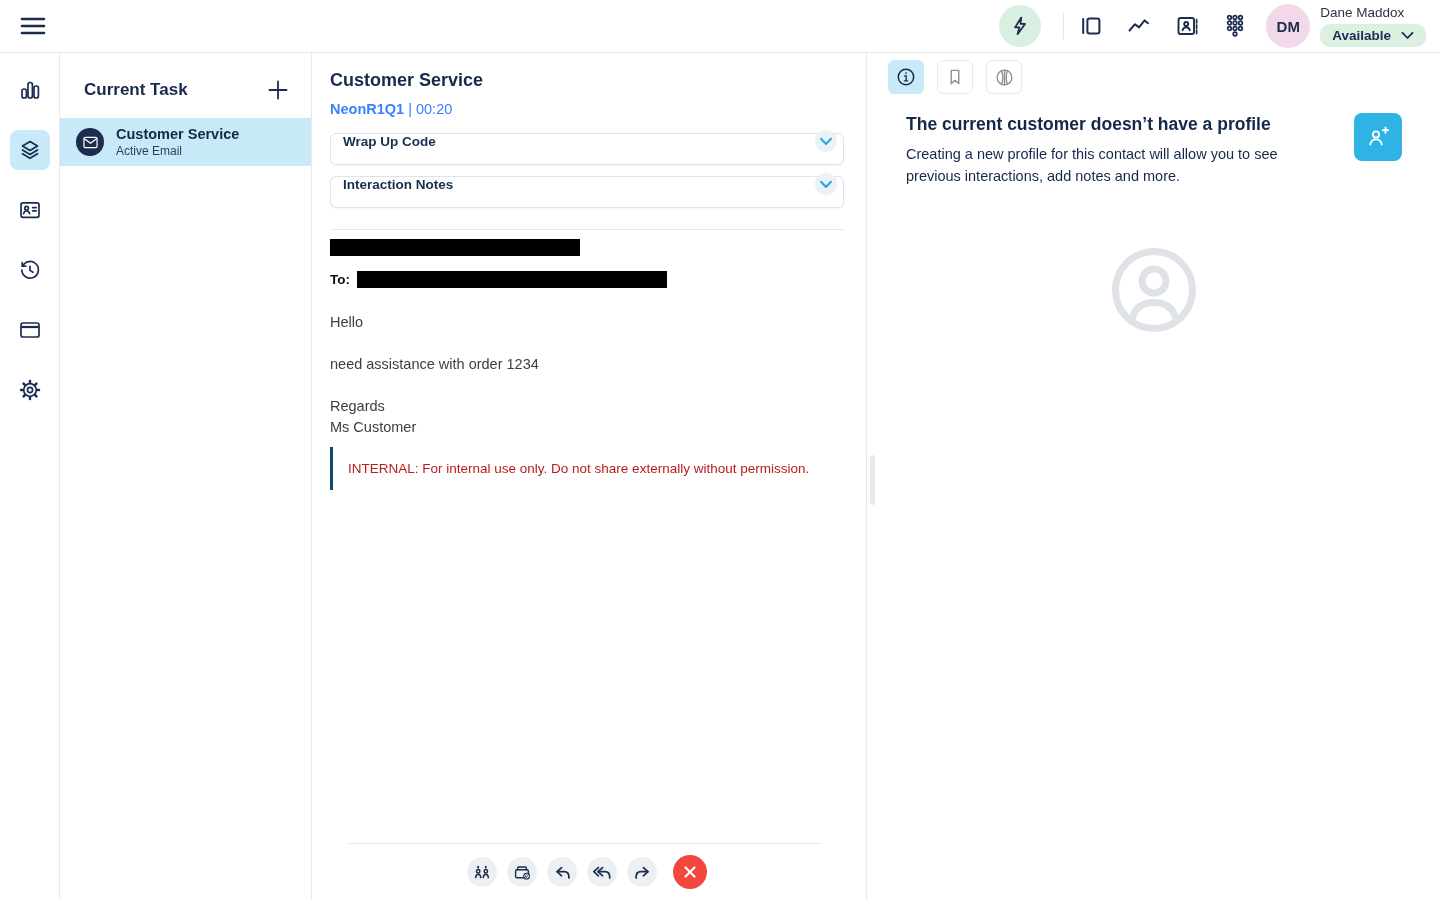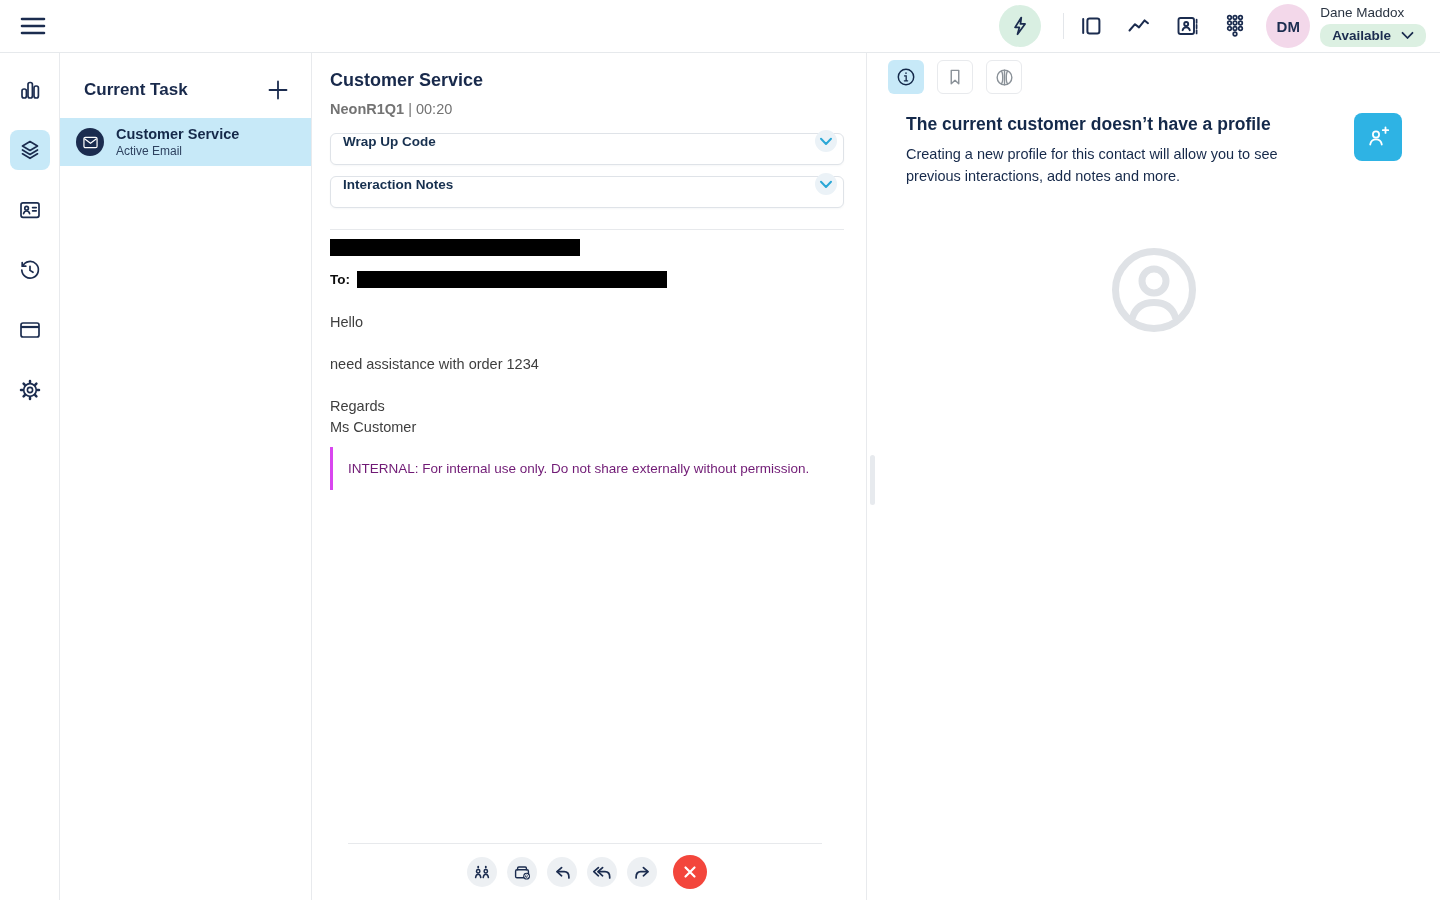--- a/index.html
+++ b/index.html
@@ -40,38 +40,38 @@
   .plus-btn { width:26px; height:26px; display:flex; align-items:center; justify-content:center; color:#1B2C4F; cursor:pointer; background:none; border:none; }
   .task-item { margin-top:15px; background:#C7E9F8; display:flex; align-items:center; gap:12px; padding:10px 12px 10px 16px; height:48px; cursor:pointer; }
   .task-badge { width:28px; height:28px; flex:none; border-radius:50%; background:#1B2C4F; color:#fff; display:flex; align-items:center; justify-content:center; }
   .task-item-title { font-size:14.5px; font-weight:700; color:#15294A; }
   .task-item-sub { font-size:12px; color:#2E4260; margin-top:2px; }
 
   
   .middle { width:555px; flex:none; border-right:1px solid #E8EAED; display:flex; flex-direction:column; min-height:0; position:relative; }
   .middle-scroll { flex:1; padding:0 22px 0 18px; display:flex; flex-direction:column; min-height:0; }
   .int-title { margin-top:17px; font-size:18px; font-weight:700; color:#18294B; }
-  .int-sub { margin-top:10px; font-size:14.5px; color:#737373; }
+  .int-sub { margin-top:10px; font-size:14.5px; color:#3b82f6; }
   .int-sub b { font-weight:700; }
   .accordion { height:32px; border:1px solid #DFE3E8; border-radius:6px; background:#fff;
                display:flex; align-items:center; justify-content:space-between; padding:0 6px 16px 12px; cursor:pointer;
                box-shadow:0 1px 2px rgba(20,40,70,.04); }
   .accordion.first { margin-top:16px; }
   .accordion.second { margin-top:11px; }
   .accordion-label { font-size:13.5px; font-weight:700; color:#17304F; }
   .chev-wrap { width:22px; height:22px; border-radius:50%; background:#EBF2F7; display:flex; align-items:center; justify-content:center; color:#2BA7D6; }
   .email-sep { border-top:1px solid #E7E9EC; margin-top:21px; }
   .redact-a { width:250px; height:17px; background:#000; margin-top:9px; }
   .to-row { margin-top:15px; display:flex; align-items:center; gap:7px; }
   .to-label { font-size:13.5px; font-weight:700; color:#0d0d0d; }
   .redact-b { width:310px; height:17px; background:#000; }
   .email-text { font-size:14.5px; color:#3E3E3E; line-height:21px; }
   .mt-hello { margin-top:24px; }
   .gap-line { height:21px; }
-  .internal-quote { margin-top:9px; border-left:3px solid #d946ef; padding:14px 0 14px 15px; font-size:13.5px; color:#701a75; }
+  .internal-quote { margin-top:9px; border-left:3px solid #0c4a6e; padding:14px 0 14px 15px; font-size:13.5px; color:#b91c1c; }
   .mid-bottom { margin-top:auto; }
   .toolbar-sep { border-top:1px solid #E7E9EC; margin:0 22px 0 18px; }
   .toolbar { height:56px; display:flex; align-items:center; justify-content:center; gap:10px; }
   .tool-btn { width:30px; height:30px; border-radius:50%; background:#EDF0F3; color:#1B2C4F; border:none;
               display:flex; align-items:center; justify-content:center; cursor:pointer; }
   .tool-btn.danger { width:34px; height:34px; background:#F3463C; color:#fff; margin-left:6px; }
   .mid-scroll-thumb { position:absolute; right:-9px; top:402px; width:5px; height:50px; background:#E7EAEE; border-radius:3px; z-index:2; }
 
   
   .profile { flex:1; display:flex; flex-direction:column; min-width:0; position:relative; }

